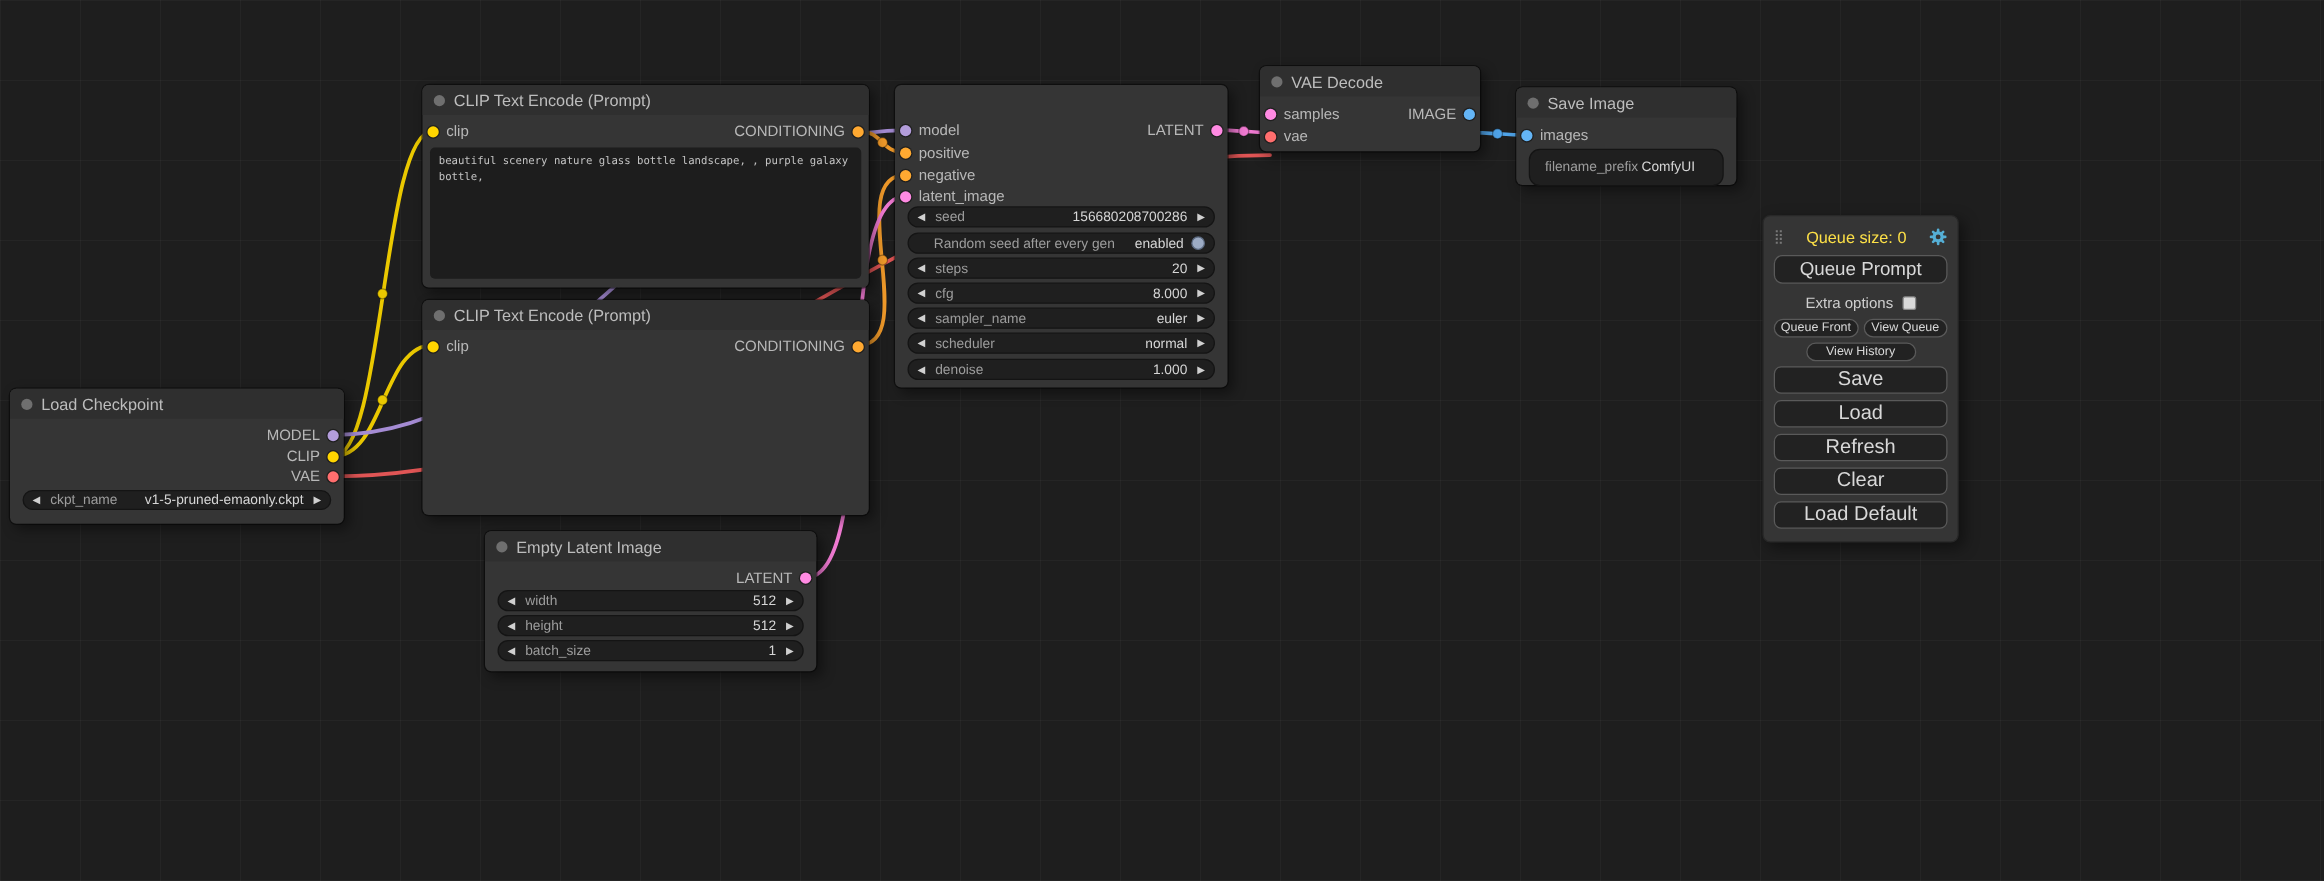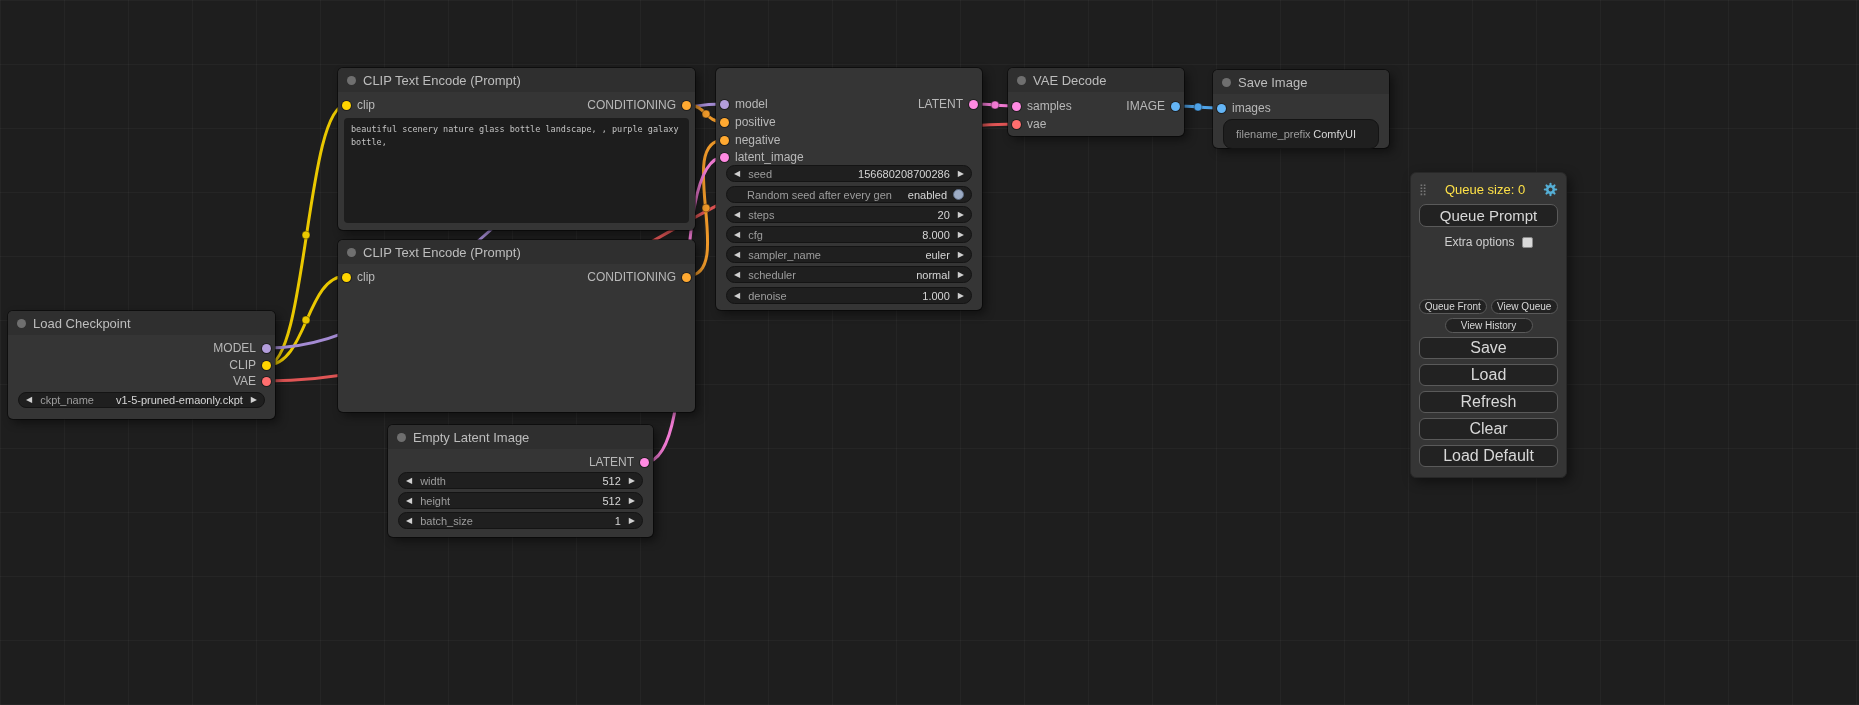--- a/index.html
+++ b/index.html
@@ -47,21 +47,21 @@
     font-size:8.5px; line-height:1.5; color:#c3c3c3; white-space:pre-wrap; word-break:break-word; }
 
   #menu { position:absolute; left:1410px; top:172px; width:157px; z-index:4;
     background:#353535; border:1px solid #282828; border-radius:6px;
     box-shadow:4px 4px 12px rgba(0,0,0,0.45); padding:6px 8px 10px; }
   .menu-header { display:flex; align-items:center; height:20px; }
   .drag-handle { color:#777; font-size:11px; cursor:move; flex:none; }
   .queue-size { flex:1; text-align:center; color:#fde047; font-size:13px; }
   .gear { flex:none; display:flex; align-items:center; cursor:pointer; }
   .btn { display:block; width:100%; background:#222; border:1px solid #5a5a5a; color:#d8d8d8;
-    border-radius:7px; text-align:center; cursor:pointer; font-family:inherit; padding:0;margin-top:44px; }
+    border-radius:7px; text-align:center; cursor:pointer; font-family:inherit; padding:0; }
   .btn-queue { height:23px; font-size:15px; margin-top:5px; }
   .extra-row { display:flex; align-items:center; justify-content:center; gap:7px; margin-top:8px; height:14px; }
   .extra-label { color:#cfcfcf; font-size:12px; }
   .checkbox { width:11px; height:11px; background:#d9d9d9; border-radius:2px; border:1px solid #8a8a8a; cursor:pointer; }
   .small-row { display:flex; gap:4px; margin-top:6px; }
   .btn-small { height:15px; font-size:10px; border-radius:8px; line-height:12px; padding:0 3px; }
   .btn-history { width:88px; margin:4px auto 0; display:block; }
   .btn-action { height:22px; font-size:16px; margin-top:5px; border-radius:6px; }
 </style>
 </head>
@@ -207,21 +207,21 @@
       <span class="warr">▶</span>
     </div>
     <div class="widget" style="top:219px">
       <span class="warr">◀</span>
       <span class="wlabel">denoise</span>
       <span class="wvalue">1.000</span>
       <span class="warr">▶</span>
     </div>
   </div>
 
-  <div class="node" style="left:1008px;top:68px;width:176px;height:68px">
+  <div class="node" style="left:1008px;top:53px;width:176px;height:68px">
     <div class="node-title">
       <span class="title-dot"></span>
       <span>VAE Decode</span>
     </div>
     <div class="slot in" style="top:30px">
       <span class="sdot c-latent"></span>
       <span>samples</span>
     </div>
     <div class="slot in" style="top:48px">
       <span class="sdot c-vae"></span>

